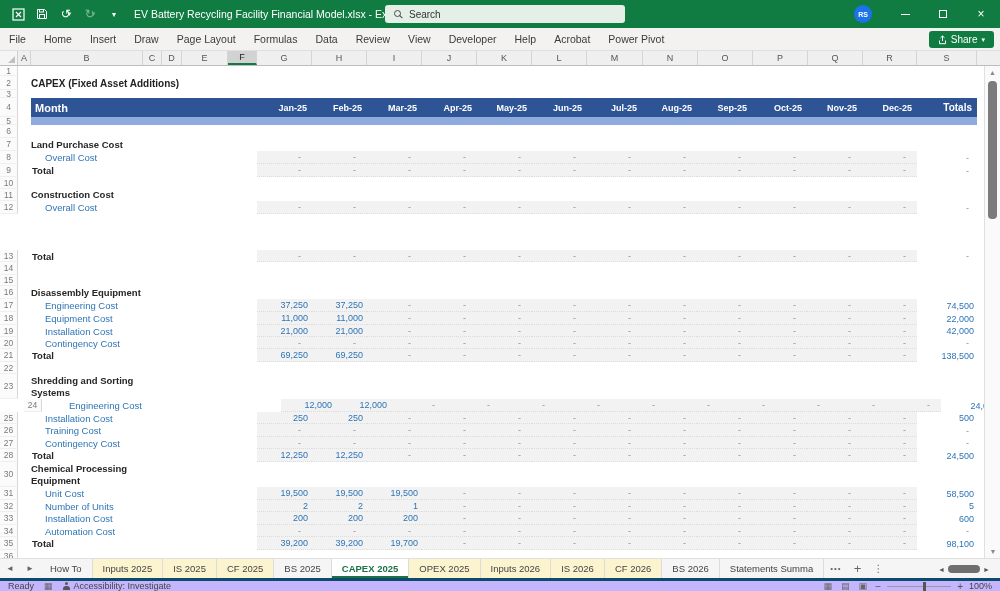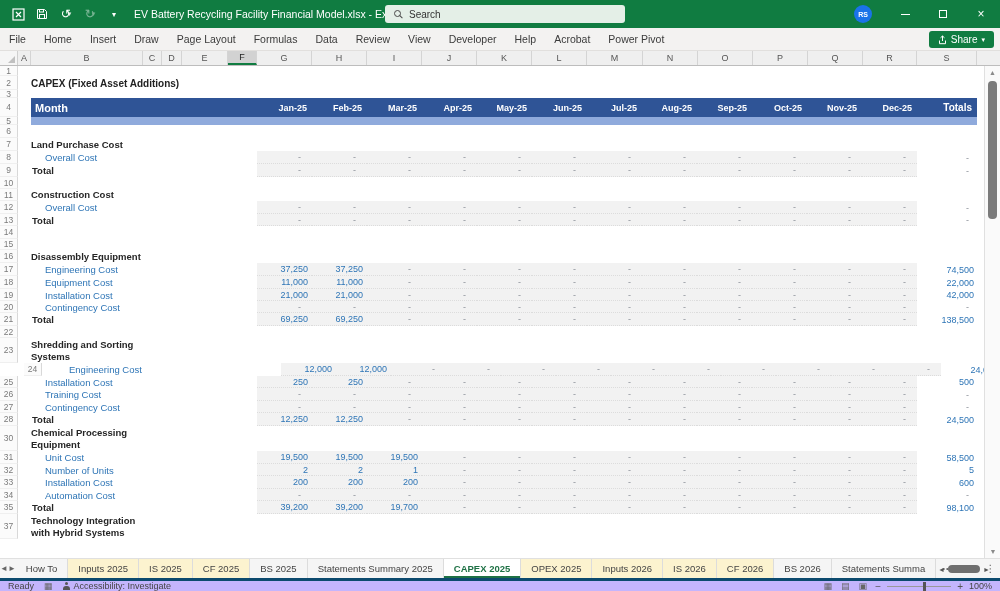--- a/index.html
+++ b/index.html
@@ -280,21 +280,21 @@
         <div class="mcell dash">-</div>
         <div class="mcell dash">-</div>
         <div class="mcell dash">-</div>
         <div class="mcell dash">-</div>
         <div class="mcell dash">-</div>
         <div class="mcell dash">-</div>
         <div class="mcell dash">-</div>
         <div class="mcell dash">-</div>
         <div class="tcell dash">-</div>
       </div>
-      <div class="row total" style="height: 12px;">
+      <div class="row total" style="height: 12px; margin-top: 36px;">
         <div class="rownum">13</div>
         <div class="colA"></div>
         <div class="total-label">Total</div>
         <div class="mcell dash">-</div>
         <div class="mcell dash">-</div>
         <div class="mcell dash">-</div>
         <div class="mcell dash">-</div>
         <div class="mcell dash">-</div>
         <div class="mcell dash">-</div>
         <div class="mcell dash">-</div>
@@ -593,20 +593,23 @@
         <div class="mcell dash">-</div>
         <div class="mcell dash">-</div>
         <div class="mcell dash">-</div>
         <div class="mcell dash">-</div>
         <div class="mcell dash">-</div>
         <div class="mcell dash">-</div>
         <div class="mcell dash">-</div>
         <div class="mcell dash">-</div>
         <div class="mcell dash">-</div>
         <div class="tcell">98,100</div>
+      </div>
+      <div class="row blank" style="height: 12px;">
+        <div class="rownum">36</div>
       </div>
       <div class="row section" style="height: 25px;">
         <div class="rownum">37</div>
         <div class="colA"></div>
         <div class="section-label">Technology Integration
 with Hybrid Systems</div>
       </div>
     </div>
   <div class="vscroll">
     <div class="arrow">▲</div>
@@ -617,21 +620,20 @@
 
 <div class="tabbar">
   <span class="tab-nav">◄</span>
   <span class="tab-nav">►</span>
   <div id="sheet-tabs" style="display:flex;">
       <div class="sheet-tab ">How To</div>
       <div class="sheet-tab yellow">Inputs 2025</div>
       <div class="sheet-tab yellow">IS 2025</div>
       <div class="sheet-tab yellow">CF 2025</div>
       <div class="sheet-tab ">BS 2025</div>
-      <div class="sheet-tab ">Statements Summary 2025</div>
       <div class="sheet-tab active">CAPEX 2025</div>
       <div class="sheet-tab yellow">OPEX 2025</div>
       <div class="sheet-tab yellow">Inputs 2026</div>
       <div class="sheet-tab yellow">IS 2026</div>
       <div class="sheet-tab yellow">CF 2026</div>
       <div class="sheet-tab ">BS 2026</div>
       <div class="sheet-tab ">Statements Summa</div>
     </div>
   <span class="tab-extra small">•••</span>
   <span class="tab-extra" style="font-size:13px;">+</span>

